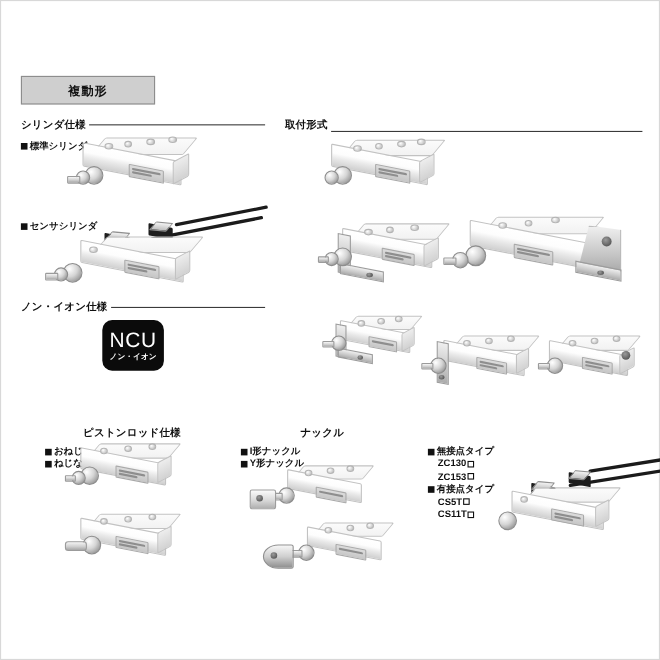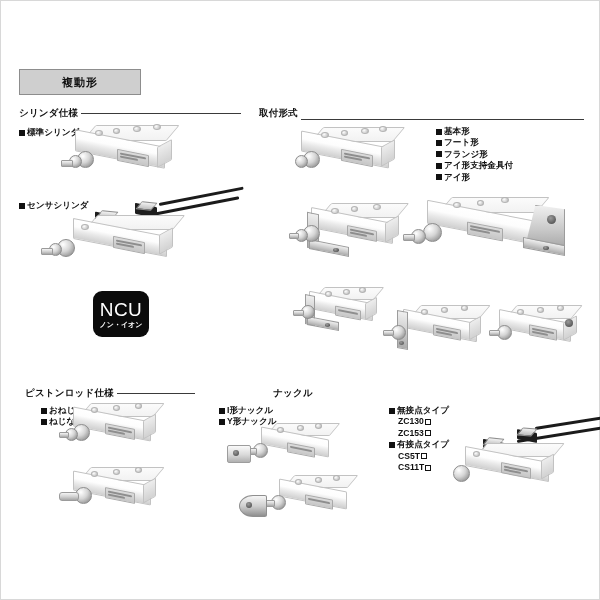--- a/index.html
+++ b/index.html
@@ -177,48 +177,35 @@
     <div class="port" style="left:40px;top:33px;width:6px;height:4px;"></div>
     <div class="label-plate" style="left:72px;top:48px;width:30px;height:10px;transform:skewY(11deg);">
         <i></i>
         <i class="s"></i>
       </div>
     <div class="rodnut" style="left:16px;top:48px;width:16px;height:16px;"></div>
     <div class="rodnut" style="left:8px;top:52px;width:11px;height:11px;"></div>
     <div class="rod" style="left:0px;top:57px;width:10px;height:5px;"></div>
   </div>
 
+  <div class="sec" style="left:18px;top:272px;width:222px;">
+    <span class="sec-t">ノン・イオン仕様</span>
+    <span class="rule"></span>
+  </div>
 
   <div class="ncu">
     <span class="n1">NCU</span>
     <span class="n2">ノン・イオン</span>
   </div>
 
   <div class="sec" style="left:258px;top:106px;width:325px;align-items:flex-end;">
     <span class="sec-t">取付形式</span>
     <span class="rule"></span>
   </div>
 
-  <div class="blist" style="left:435px;top:125px;">
-    <div class="bitem">
-      <span class="sq"></span><span>基本形</span>
-    </div>
-    <div class="bitem">
-      <span class="sq"></span><span>フート形</span>
-    </div>
-    <div class="bitem">
-      <span class="sq"></span><span>フランジ形</span>
-    </div>
-    <div class="bitem">
-      <span class="sq"></span><span>アイ形支持金具付</span>
-    </div>
-    <div class="bitem">
-      <span class="sq"></span><span>アイ形</span>
-    </div>
-  </div>
 
   <div class="prod" style="left:290px;top:120px;width:140px;height:70px;">
     <div class="cyl top" style="left:26px;top:6px;width:80px;height:13px;transform:skewX(-40deg);"></div>
     <div class="cyl" style="left:10px;top:18px;width:86px;height:19px;transform:skewY(11deg);"></div>
     <div class="cyl side" style="left:90px;top:22px;width:12px;height:18px;transform:skewY(-28deg);"></div>
     <div class="port" style="left:30px;top:11px;width:6px;height:4px;"></div>
     <div class="port" style="left:50px;top:9px;width:5px;height:3.5px;"></div>
     <div class="port" style="left:70px;top:7px;width:6px;height:4px;"></div>
     <div class="port" style="left:88px;top:5px;width:6px;height:4px;"></div>
     <div class="label-plate" style="left:50px;top:31px;width:30px;height:10px;transform:skewY(11deg);">
@@ -311,21 +298,21 @@
     <div class="port" style="left:68px;top:4px;width:5px;height:3.5px;"></div>
     <div class="label-plate" style="left:40px;top:26px;width:26px;height:9px;transform:skewY(11deg);">
         <i></i>
         <i class="s"></i>
       </div>
     <div class="hole" style="left:76px;top:18px;width:8px;height:8px;"></div>
     <div class="rodnut" style="left:8px;top:24px;width:13px;height:13px;"></div>
     <div class="rod" style="left:0px;top:29px;width:9px;height:4px;"></div>
   </div>
 
-  <div class="sec" style="left:24px;top:386px;width:170px;">
+  <div class="sec" style="left:34px;top:386px;width:170px;flex-direction:column;">
     <span class="sec-t">ピストンロッド仕様</span>
     <span class="rule"></span>
   </div>
 
   <div class="blist" style="left:18px;top:404px;margin-left:22px;">
     <div class="bitem">
       <span class="sq"></span><span>おねじ</span>
     </div>
     <div class="bitem">
       <span class="sq"></span><span>ねじなし</span>

